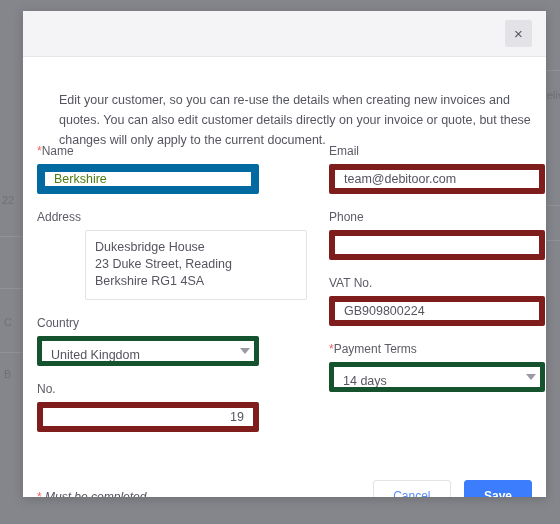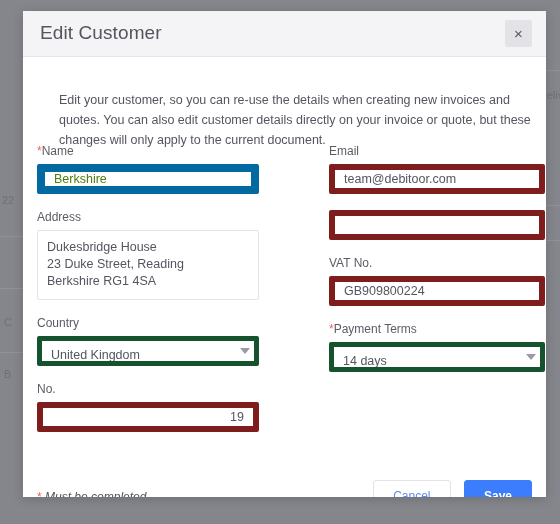--- a/index.html
+++ b/index.html
@@ -172,20 +172,21 @@
     font-size: 12.5px;
     color: #55555f;
     padding: 8px 9px;
     line-height: 17px;
     font-family: "Liberation Sans", sans-serif;
     resize: none;
     outline: none;
     display: block;
     white-space: pre-line;
     overflow: hidden;
+    margin-left: 48px;
   }
 
   .select-wrap { position: relative; }
   .select-box {
     box-sizing: border-box;
     width: 100%;
     height: 30px;
     border: 5px solid #14532d;
     border-radius: 2px;
     background: #ffffff;
@@ -269,21 +270,20 @@
 
   <div class="bg-text" style="left:2px;  top:194px; width:21px;">22</div>
   <div class="bg-text" style="left:4px;  top:316px; width:19px;">C</div>
   <div class="bg-text" style="left:4px;  top:368px; width:19px;">B</div>
   <div class="bg-text" style="left:547px;top:89px;  width:13px;">eliv</div>
 </div>
 
 <div id="modal">
 
   <div class="modal-header">
-    <div class="modal-title">Edit Customer</div>
     <button class="close-button">×</button>
   </div>
 
   <div class="modal-body">
 
     <p class="intro">Edit your customer, so you can re-use the details when creating new invoices and quotes. You can also edit customer details directly on your invoice or quote, but these changes will only apply to the current document.</p>
 
     <div class="col-left">
 
       <div class="field">
@@ -322,20 +322,21 @@
     <div class="col-right">
 
       <div class="field">
         <label class="field-label">Email</label>
         <input class="input-box" type="text" value="team@debitoor.com" style="">
       </div>
 
       <div class="spacer-18"></div>
 
       <div class="field">
+        <label class="field-label">Phone</label>
         <input class="input-box" type="text" value="" style="">
       </div>
 
       <div class="spacer-18"></div>
 
       <div class="field">
         <label class="field-label">VAT No.</label>
         <input class="input-box" type="text" value="GB909800224" style="">
       </div>
 

